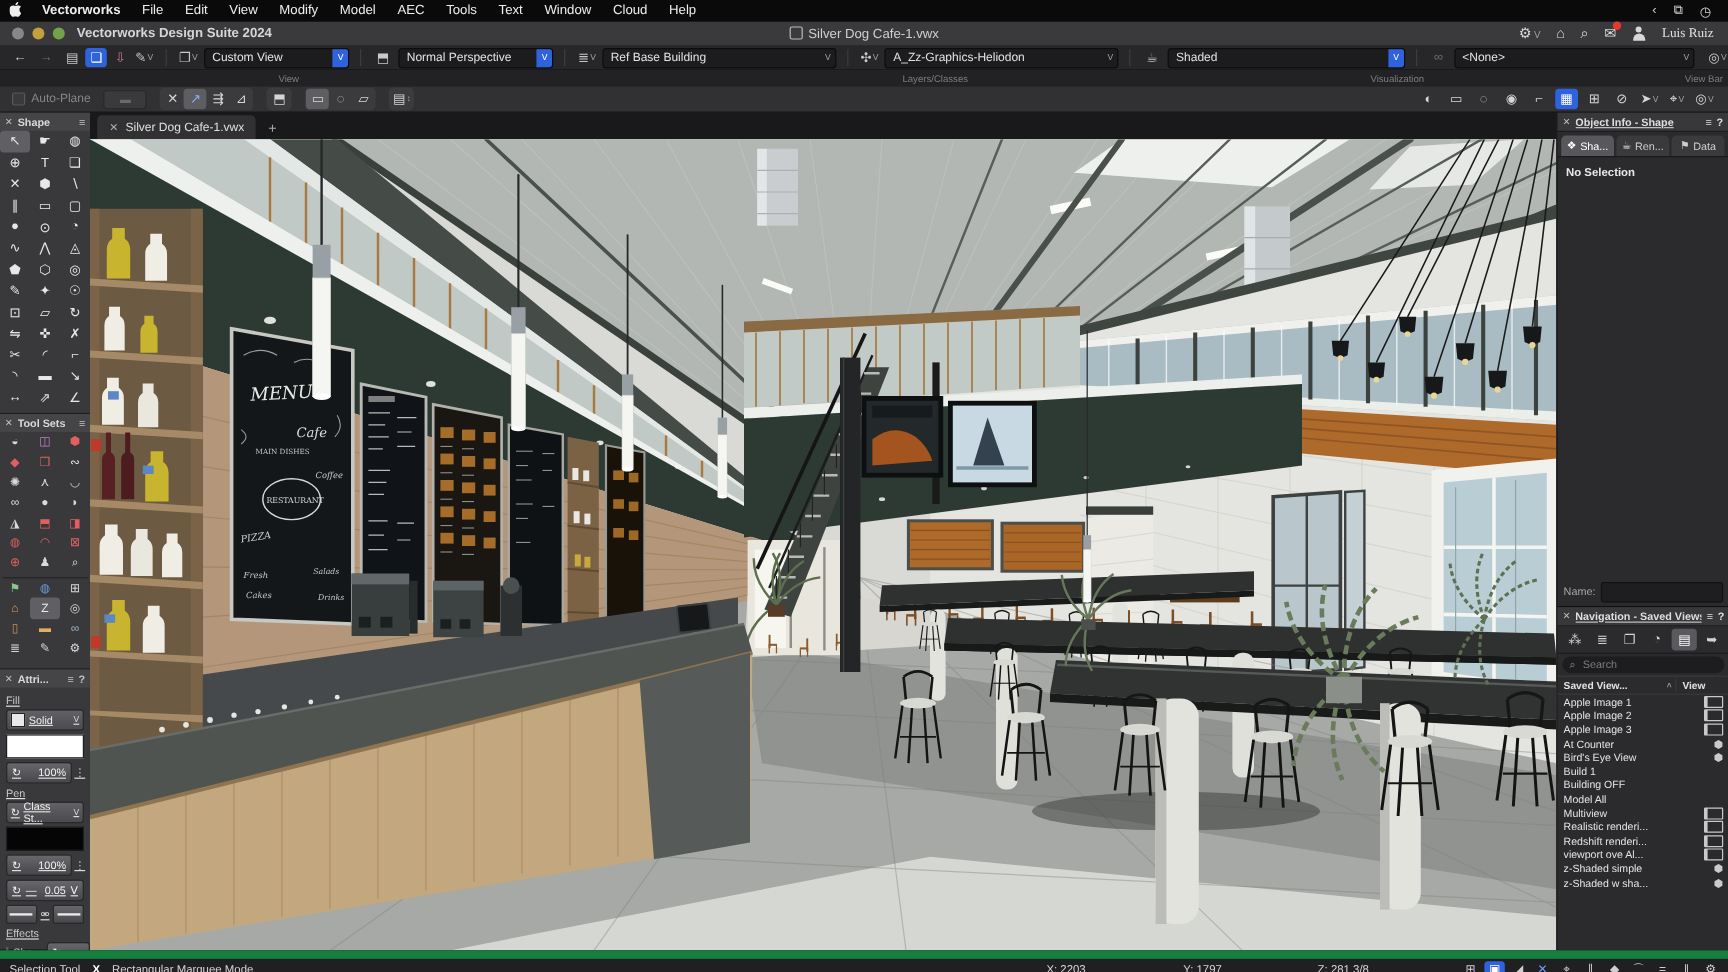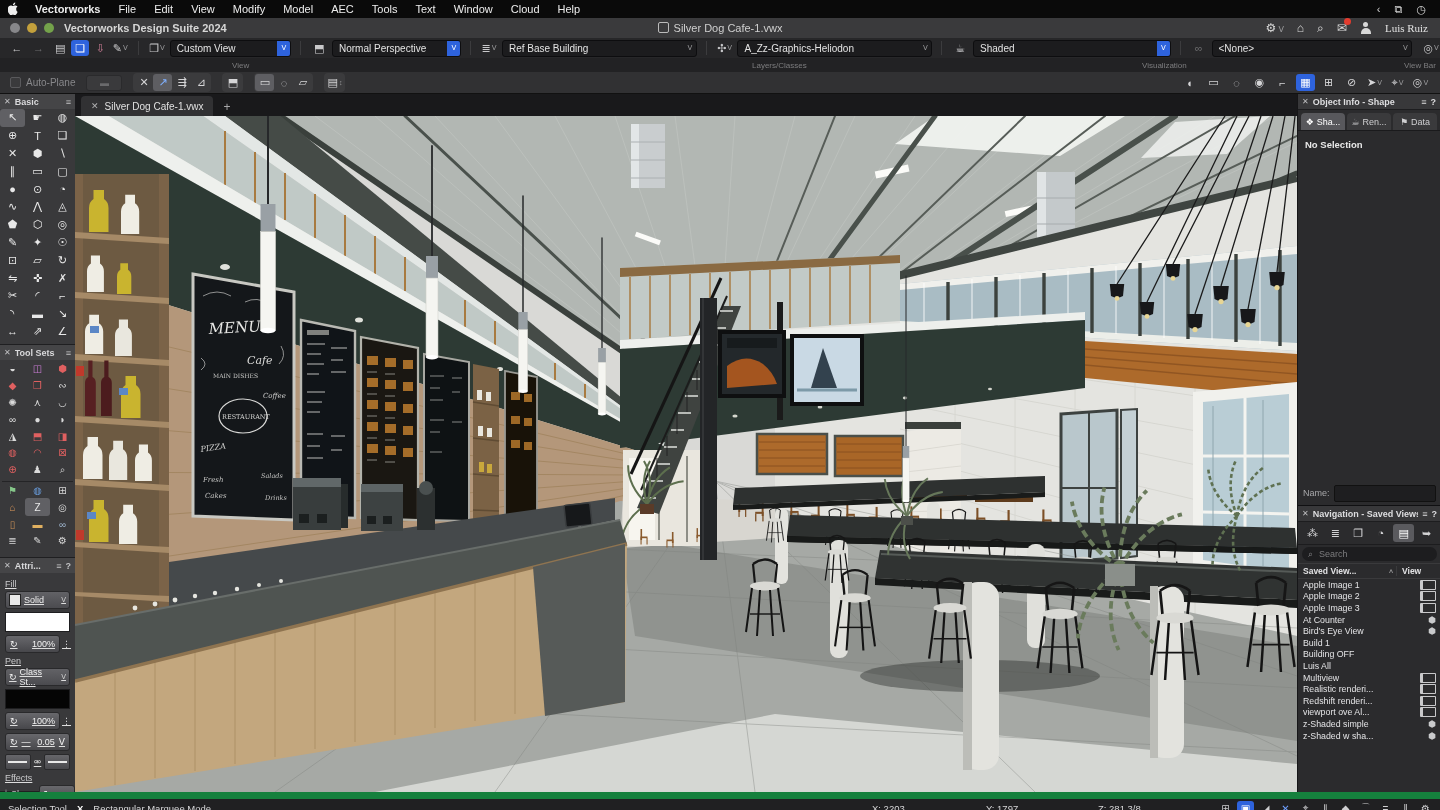--- a/index.html
+++ b/index.html
@@ -101,21 +101,21 @@
   .doc-tab{height:20px;background:#313133;border-radius:4px 4px 0 0;margin-left:6px;display:flex;align-items:center;
            gap:6px;padding:0 10px;color:#e0e0e0;font-size:10px;}
   .doc-tab .x{color:#b0b0b2;font-size:9px;}
   .tab-plus{color:#a8a8aa;font-size:12px;margin-left:10px;padding-bottom:2px;}
   .render-wrap{position:absolute;left:0;top:22px;width:1222px;height:676px;overflow:hidden;background:#d9d9d6;}
   
   .right-col{position:absolute;left:1297px;top:0;width:143px;height:698px;background:#2b2b2d;border-left:1px solid #161618;box-sizing:border-box;}
   .rp-head{height:15px;display:flex;align-items:center;gap:4px;padding:0 4px;background:#38383a;
            color:#dedee0;font-size:9px;font-weight:bold;border-bottom:1px solid #1d1d1f;}
   .rp-head .x{font-size:8px;color:#bfbfc1;}
-  .rp-head .grow{flex:1;white-space:nowrap;overflow:hidden;}
+  .rp-head .grow{flex:1;white-space:nowrap;overflow:hidden;text-decoration:underline;}
   .oi-tabs{display:flex;align-items:flex-end;height:20px;background:#2b2b2d;border-bottom:1px solid #1a1a1c;padding:0 3px;gap:2px;}
   .oi-tab{flex:1;height:17px;border-radius:4px 4px 0 0;background:#3a3a3c;display:flex;align-items:center;justify-content:center;
           gap:3px;font-size:9px;color:#cfcfd1;}
   .oi-tab.sel{background:#58585c;color:#fff;}
   .oi-tab .ic{font-size:9px;}
   .oi-body{color:#e8e8e8;font-size:9.5px;font-weight:bold;padding:8px 7px;}
   .name-row{position:absolute;left:0;top:389px;width:143px;height:20px;display:flex;align-items:center;gap:4px;padding:0 5px;box-sizing:border-box;}
   .name-row label{color:#a8a8aa;font-size:9px;}
   .name-row input{flex:1;height:13px;background:#1e1e20;border:1px solid #111;border-radius:2px;color:#ddd;font-size:9px;min-width:0;}
   .nav-panel{position:absolute;left:0;top:411px;width:143px;height:287px;background:#2b2b2d;border-top:1px solid #101012;}
@@ -287,21 +287,21 @@
         <span class="mb-ico">◎<span class="mr-chev">ᐯ</span></span>
       </span>
   </div>
 
   <div class="main">
 
     <div class="left-col">
       <div class="palette" style="top:0;height:251px;">
         <div class="pal-head">
           <span class="x">✕</span>
-          <span class="grow">Basic</span>
+          <span class="grow">Shape</span>
           <span class="m">≡</span>
         </div>
         <div class="tool-grid" id="basic-grid">
             <div class="tool-cell sel">
               <span class="g">↖</span>
             </div>
             <div class="tool-cell">
               <span class="g">☛</span>
             </div>
             <div class="tool-cell">
@@ -1108,21 +1108,21 @@
               <span class="lbl">Bird's Eye View</span>
               <span class="sv-ic-cube">⬢</span>
             </div>
             <div class="sv-row">
               <span class="lbl">Build 1</span>
             </div>
             <div class="sv-row">
               <span class="lbl">Building OFF</span>
             </div>
             <div class="sv-row">
-              <span class="lbl">Luis All</span>
+              <span class="lbl">Model All</span>
             </div>
             <div class="sv-row">
               <span class="lbl">Multiview</span>
               <span class="sv-ic-img"></span>
             </div>
             <div class="sv-row">
               <span class="lbl">Realistic renderi...</span>
               <span class="sv-ic-img"></span>
             </div>
             <div class="sv-row">

